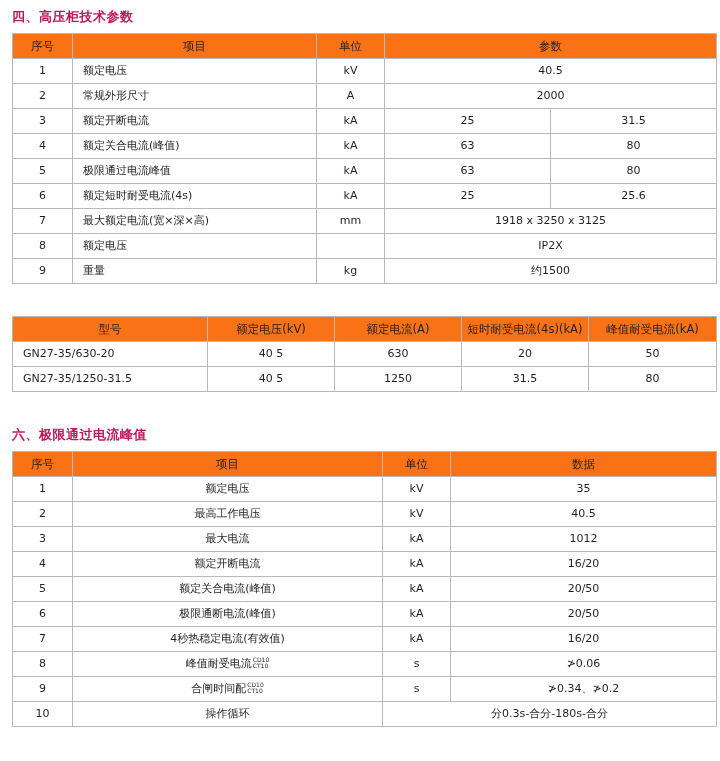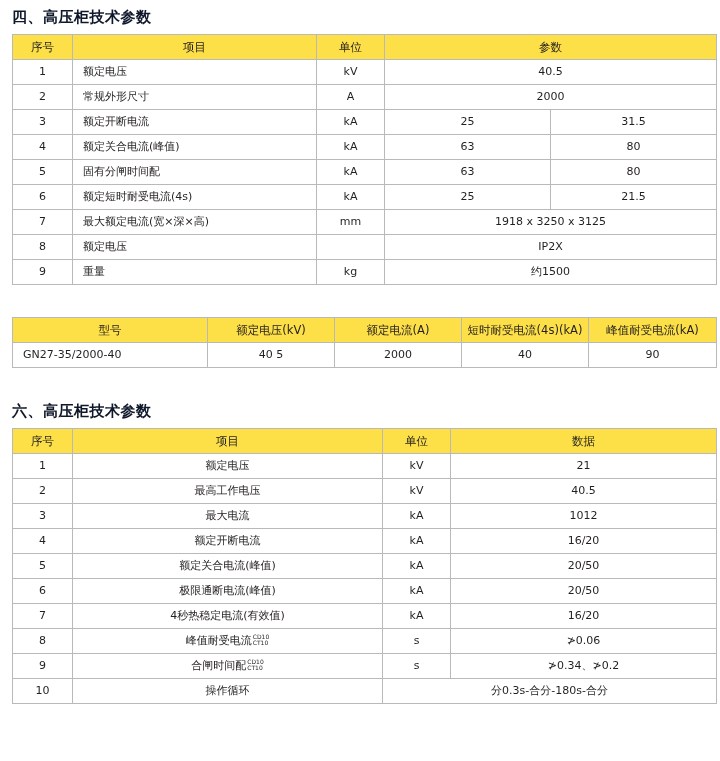--- a/index.html
+++ b/index.html
@@ -17,23 +17,23 @@
     overflow: hidden;
   }
   .page {
     width: 720px;
     padding: 6px 8px 0 8px;
   }
   .section {
     margin-bottom: 10px;
   }
   .section-title {
-    color: #0f172a;
+    color: #be185d;
     font-weight: bold;
-    font-size: 15px;
+    font-size: 13px;
     letter-spacing: 0.5px;
     margin: 2px 0 7px 4px;
   }
   table.tbl {
     border-collapse: collapse;
     width: 704px;
     margin-left: 4px;
     table-layout: fixed;
   }
   table.tbl td, table.tbl th {
@@ -41,21 +41,21 @@
     font-size: 11px;
     font-weight: normal;
     text-align: center;
     vertical-align: middle;
     padding: 0;
     height: 25px;
     line-height: 1.25;
     color: #231f20;
   }
   table.tbl thead td {
-    background: #fde047;
+    background: #f97316;
     font-size: 11.5px;
   }
   table.tbl td.left {
     text-align: left;
     padding-left: 10px;
   }
   .sup-sub {
     display: inline-block;
     font-size: 6px;
     line-height: 1.05;
@@ -113,31 +113,31 @@
         </tr>
         <tr>
           <td>4</td>
           <td class="left">额定关合电流(峰值)</td>
           <td>kA</td>
           <td>63</td>
           <td>80</td>
         </tr>
         <tr>
           <td>5</td>
-          <td class="left">固有分闸时间配</td>
+          <td class="left">极限通过电流峰值</td>
           <td>kA</td>
           <td>63</td>
           <td>80</td>
         </tr>
         <tr>
           <td>6</td>
           <td class="left">额定短时耐受电流(4s)</td>
           <td>kA</td>
           <td>25</td>
-          <td>21.5</td>
+          <td>25.6</td>
         </tr>
         <tr>
           <td>7</td>
           <td class="left">最大额定电流(宽×深×高)</td>
           <td>mm</td>
           <td colspan="2">1918 x 3250 x 3125</td>
         </tr>
         <tr>
           <td>8</td>
           <td class="left">额定电压</td>
@@ -169,55 +169,62 @@
         <tr>
           <td>型号</td>
           <td>额定电压(kV)</td>
           <td>额定电流(A)</td>
           <td>短时耐受电流(4s)(kA)</td>
           <td>峰值耐受电流(kA)</td>
         </tr>
       </thead>
       <tbody>
         <tr>
-          <td class="left">GN27-35/2000-40</td>
+          <td class="left">GN27-35/630-20</td>
           <td>40 5</td>
-          <td>2000</td>
-          <td>40</td>
-          <td>90</td>
+          <td>630</td>
+          <td>20</td>
+          <td>50</td>
+        </tr>
+        <tr>
+          <td class="left">GN27-35/1250-31.5</td>
+          <td>40 5</td>
+          <td>1250</td>
+          <td>31.5</td>
+          <td>80</td>
         </tr>
       </tbody>
     </table>
   </div>
 
   <div class="gap-big"></div>
 
   <div class="section">
-    <div class="section-title">六、高压柜技术参数</div>
+    <div class="section-title">六、极限通过电流峰值</div>
     <table class="tbl">
       <colgroup>
         <col style="width:60px">
           <col style="width:310px">
           <col style="width:68px">
           <col style="width:266px">
       </colgroup>
       <thead>
         <tr>
           <td>序号</td>
           <td>项目</td>
           <td>单位</td>
           <td>数据</td>
         </tr>
       </thead>
       <tbody>
         <tr>
           <td>1</td>
           <td>额定电压</td>
           <td>kV</td>
-          <td>21</td>
+          <td>35</td>
         </tr>
         <tr>
           <td>2</td>
           <td>最高工作电压</td>
           <td>kV</td>
           <td>40.5</td>
         </tr>
         <tr>
           <td>3</td>
           <td>最大电流</td>

